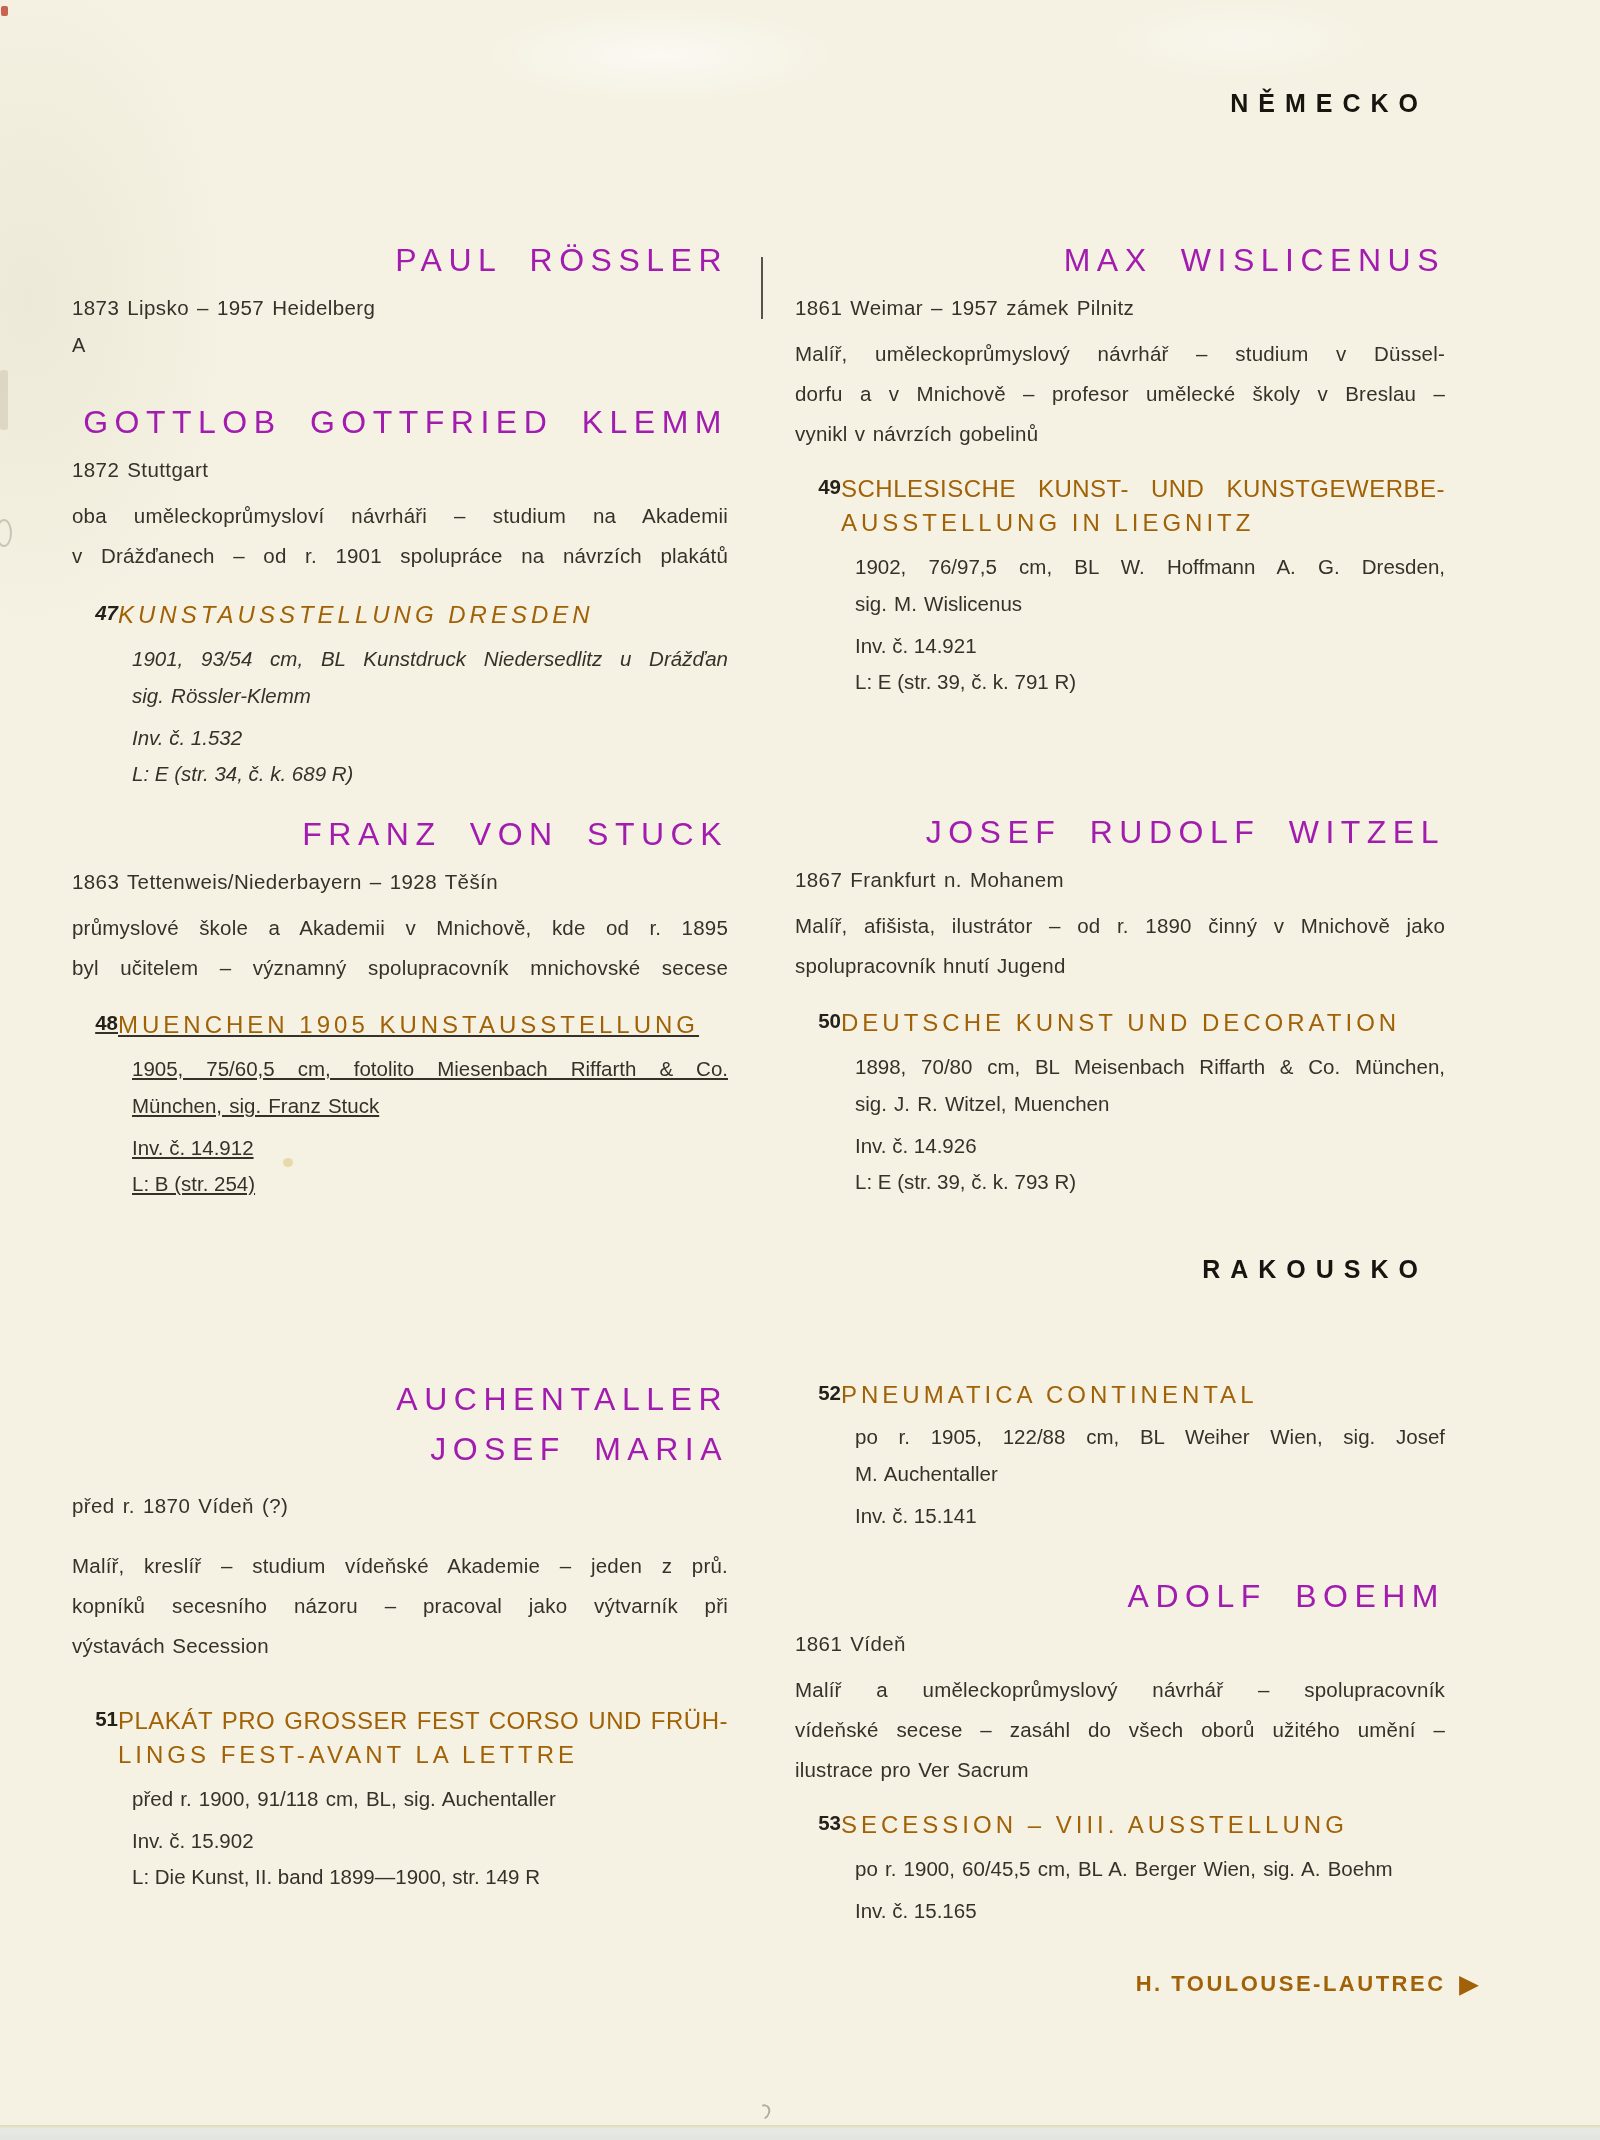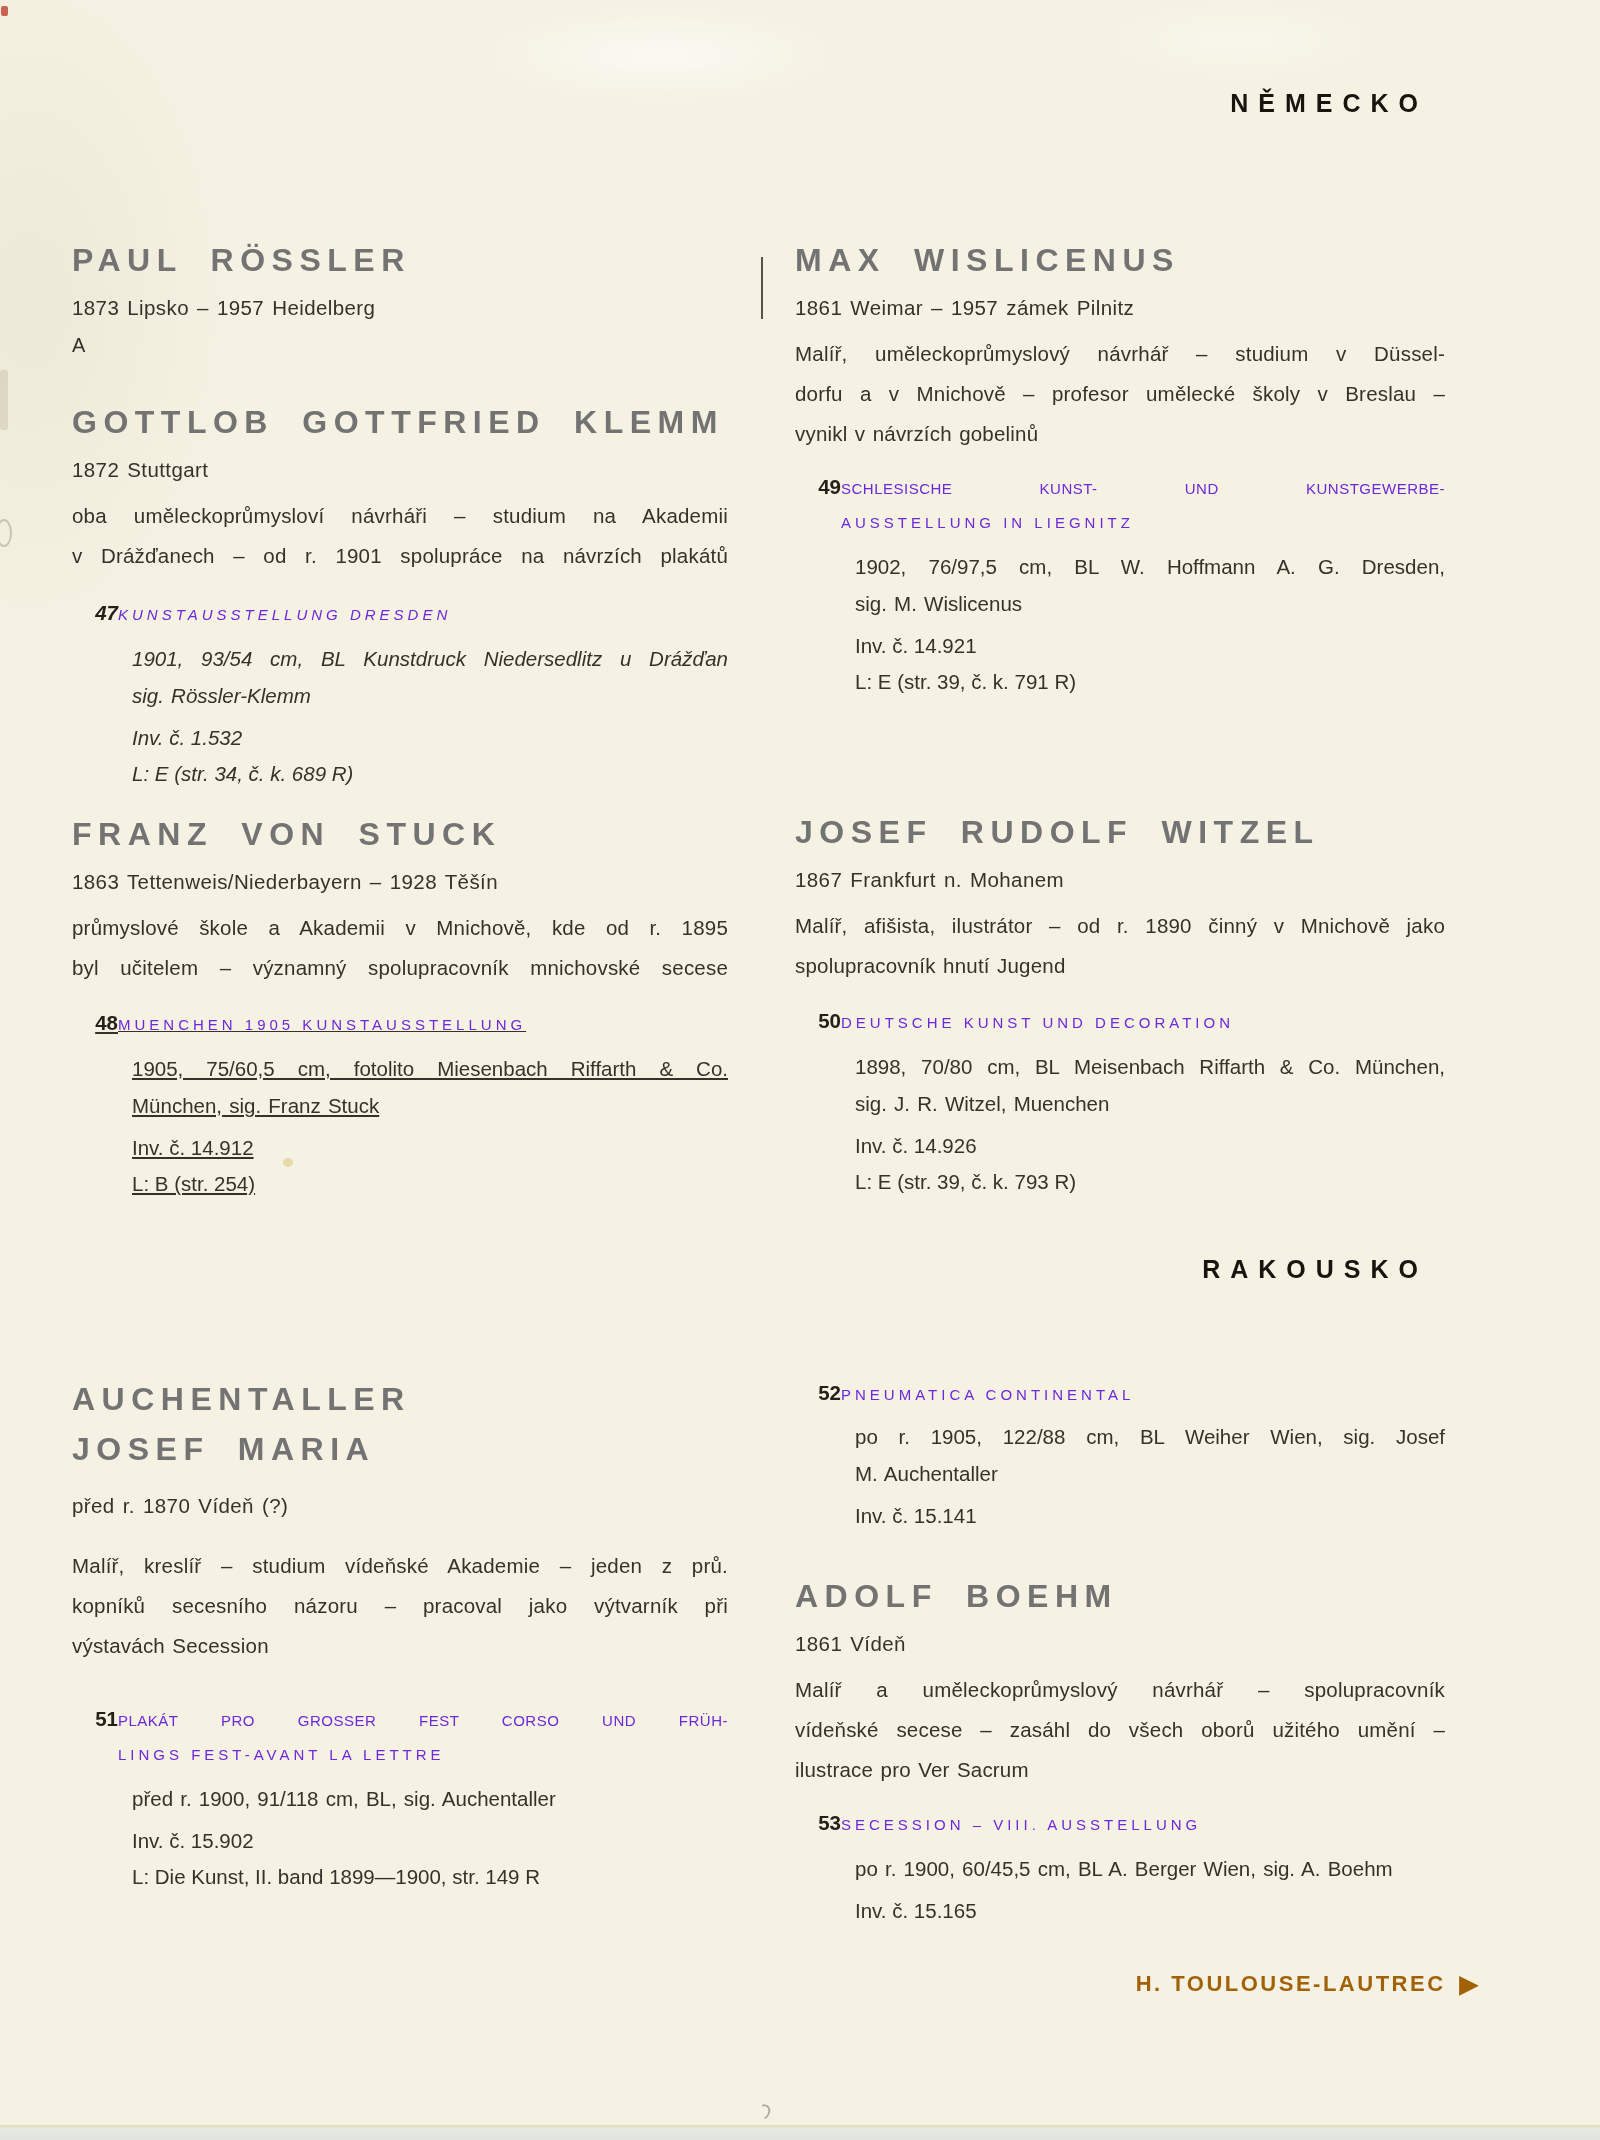--- a/index.html
+++ b/index.html
@@ -21,22 +21,22 @@
   }
   .germany-header{padding-top:88px;padding-right:172px;}
   .austria-header{margin-top:56px;padding-right:172px;}
   .columns{display:flex;margin-left:72px;}
   .col-left{width:656px;flex:none;}
   .col-right{width:650px;flex:none;margin-left:67px;}
   .columns.germany{margin-top:122px;}
   .columns.austria{margin-top:90px;}
 
   .artist-name{
-    font-size:32px;font-weight:bold;letter-spacing:6.5px;word-spacing:13px;
-    color:#737373;margin:0;line-height:40px;white-space:nowrap;
+    font-size:32px;font-weight:normal;letter-spacing:6.5px;word-spacing:13px;
+    color:#a21caf;margin:0;line-height:40px;white-space:nowrap;text-align:right;
   }
   .artist-name.two-line{white-space:normal;line-height:50px;}
   .artist-dates{font-size:20.5px;line-height:28px;margin-top:14px;letter-spacing:.4px;word-spacing:2px;}
   .artist-note{font-size:20px;line-height:26px;margin-top:10px;}
   .artist-bio{margin-top:12px;font-size:20.5px;line-height:40px;letter-spacing:.2px;word-spacing:1.5px;}
   .artist-bio.gap-lg{margin-top:26px;}
   .bline{}
   .jline{text-align:justify;text-align-last:justify;}
 
   .block-klemm{margin-top:44px;}
@@ -47,21 +47,21 @@
   .cat-item{display:flex;margin-top:16px;}
   .cat-item.i47{margin-top:22px;font-style:italic;}
   .cat-item.i48{margin-top:20px;text-decoration:underline;}
   .cat-item.i49{margin-top:18px;}
   .cat-item.i50{margin-top:20px;}
   .cat-item.i51{margin-top:38px;}
   .cat-item.i52{margin-top:4px;}
   .cat-item.i53{margin-top:18px;}
   .item-number{width:46px;flex:none;font-size:20.5px;font-weight:bold;color:#24201a;padding-top:3px;text-align:right;}
   .item-body{flex:1;min-width:0;}
-  .item-title{font-size:15px;line-height:34px;color:#6d28d9;}
+  .item-title{font-size:24px;line-height:34px;color:#a16207;}
   .tline{letter-spacing:4px;}
   .tline.tight{letter-spacing:.5px;}
   .item-details{margin-top:8px;padding-left:14px;font-size:20.5px;line-height:37px;word-spacing:1.5px;}
   .item-inv{margin-top:10px;padding-left:14px;font-size:20.5px;line-height:28px;}
   .item-lit{margin-top:8px;padding-left:14px;font-size:20.5px;line-height:28px;}
 
   .page-footer{margin-top:44px;text-align:right;padding-right:122px;
     font-size:22px;font-weight:bold;letter-spacing:2.5px;color:#a16207;white-space:nowrap;}
   .footer-arrow{display:inline-block;margin-left:14px;font-size:24px;transform:translateY(1px);letter-spacing:0;}
 

